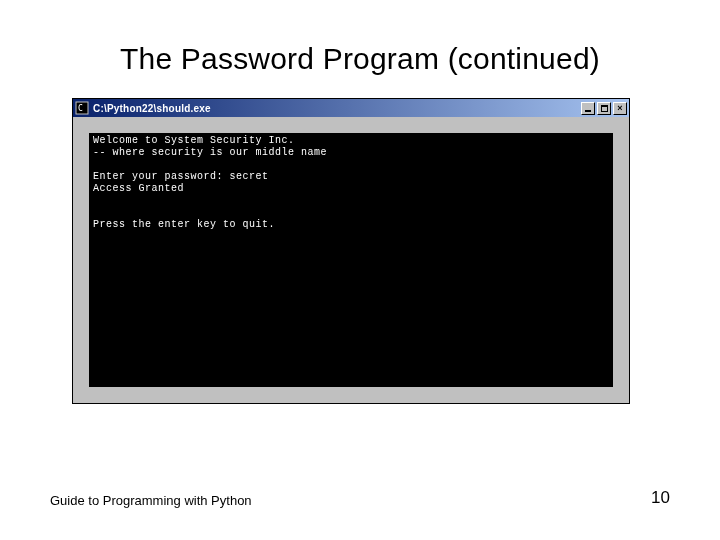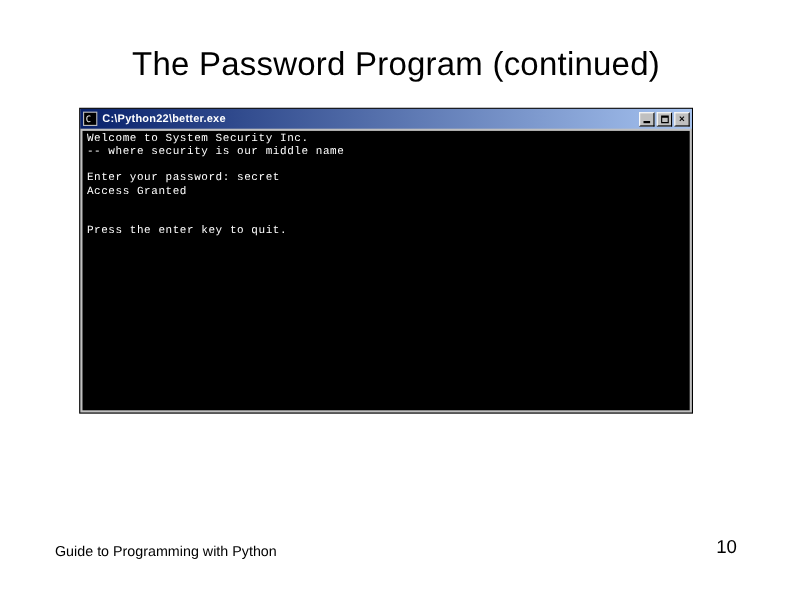--- a/index.html
+++ b/index.html
@@ -9,42 +9,42 @@
   .window { width: 558px; margin: 0 0 0 22px; border: 1px solid #000; background: #c0c0c0; }
   .titlebar { height: 18px; background: linear-gradient(to right, #08216b, #a6c3f0); display: flex; align-items: center; padding: 0 2px; }
   .tb-icon { width: 14px; height: 14px; display: inline-block; margin-right: 4px; }
   .tb-icon svg { width: 14px; height: 14px; display: block; }
   .tb-title { color: #fff; font-size: 10px; font-family: Tahoma, Arial, sans-serif; font-weight: 700; letter-spacing: 0.2px; flex: 1; white-space: nowrap; overflow: hidden; }
   .tb-buttons { display: flex; gap: 2px; }
   .tb-btn { width: 14px; height: 13px; background: #c0c0c0; border: 1px solid #000; border-top-color: #fff; border-left-color: #fff; display: flex; align-items: center; justify-content: center; }
   .tb-btn span { font-size: 9px; font-family: Arial, sans-serif; font-weight: 700; line-height: 1; color: #000; }
   .tb-btn .min { display: block; width: 6px; height: 2px; background: #000; margin-top: 6px; }
   .tb-btn .max { display: block; width: 7px; height: 7px; border: 1px solid #000; border-top-width: 2px; }
-  .console-wrap { padding: 2px; }
+  .console-wrap { padding: 16px; }
   .console { background: #000; color: #fff; font-family: "Courier New", monospace; font-size: 10px; line-height: 12px; letter-spacing: 0.5px; height: 254px; padding: 2px 4px; white-space: pre; overflow: hidden; }
   .caption { margin: 18px 0 0 0; font-size: 17px; line-height: 1.35; }
   .footer-left { position: absolute; left: 50px; bottom: 32px; font-size: 13px; }
   .footer-right { position: absolute; right: 50px; bottom: 32px; font-size: 17px; }
 </style>
 </head>
 <body>
 
 <div class="slide">
 
   <h1 class="title">The Password Program (continued)</h1>
 
   <div class="window">
     <div class="titlebar">
       <span class="tb-icon">
         <svg viewBox="0 0 14 14">
             <rect x="1" y="1" width="12" height="12" fill="#000" stroke="#c0c0c0" stroke-width="1"></rect>
             <text x="3" y="10" font-size="8" fill="#fff" font-family="monospace">C</text>
           </svg>
       </span>
-      <span class="tb-title">C:\Python22\better.exe</span>
+      <span class="tb-title">C:\Python22\should.exe</span>
       <div class="tb-buttons">
         <div class="tb-btn" title="minimize">
             <span class="min"></span>
           </div>
         <div class="tb-btn" title="maximize">
             <span class="max"></span>
           </div>
         <div class="tb-btn">
             <span>×</span>
           </div>

